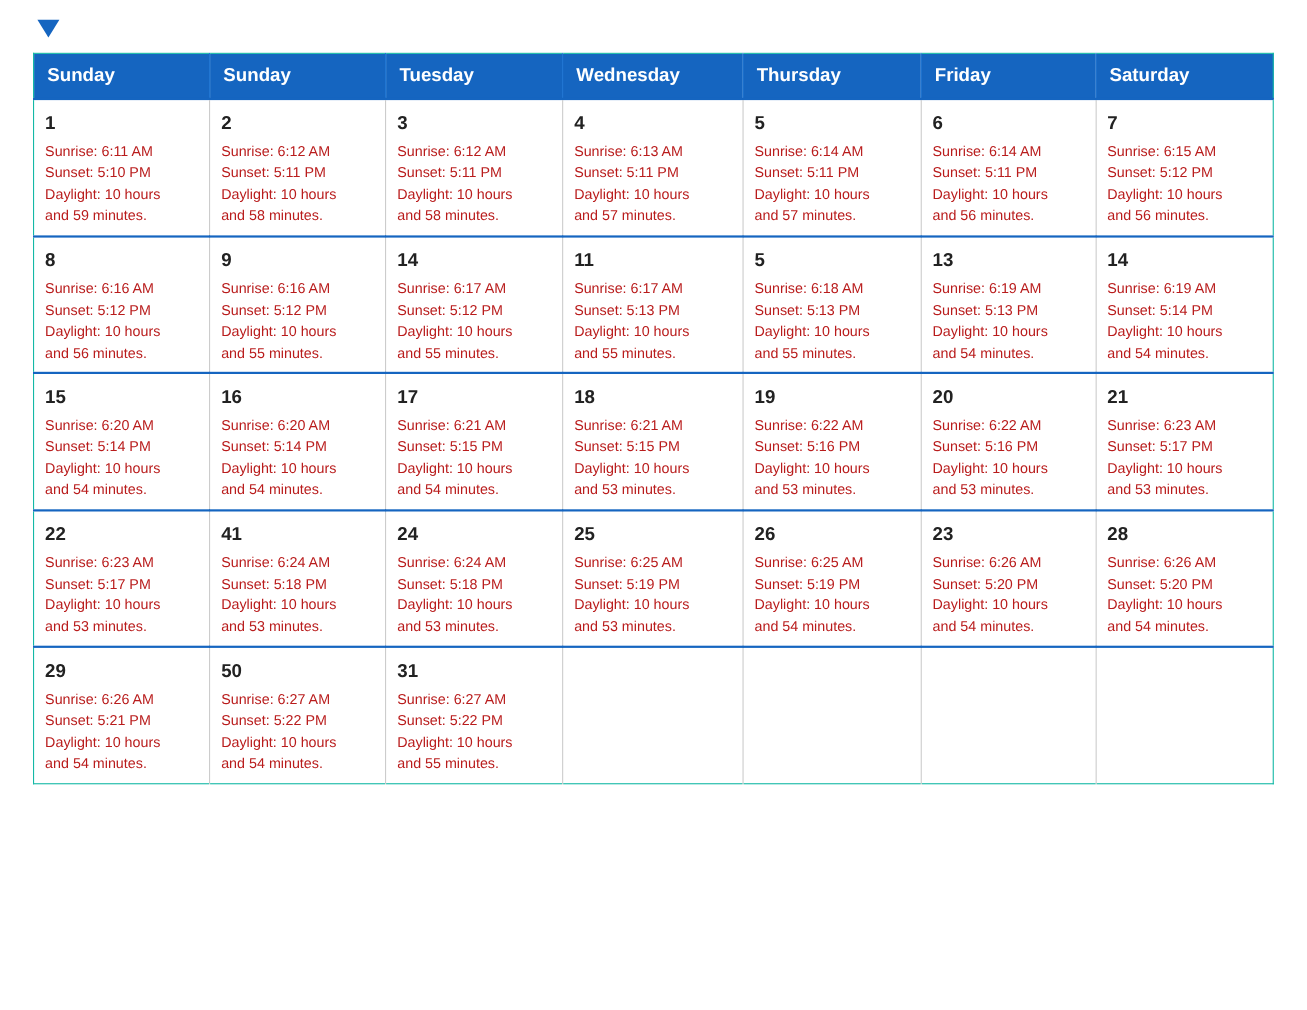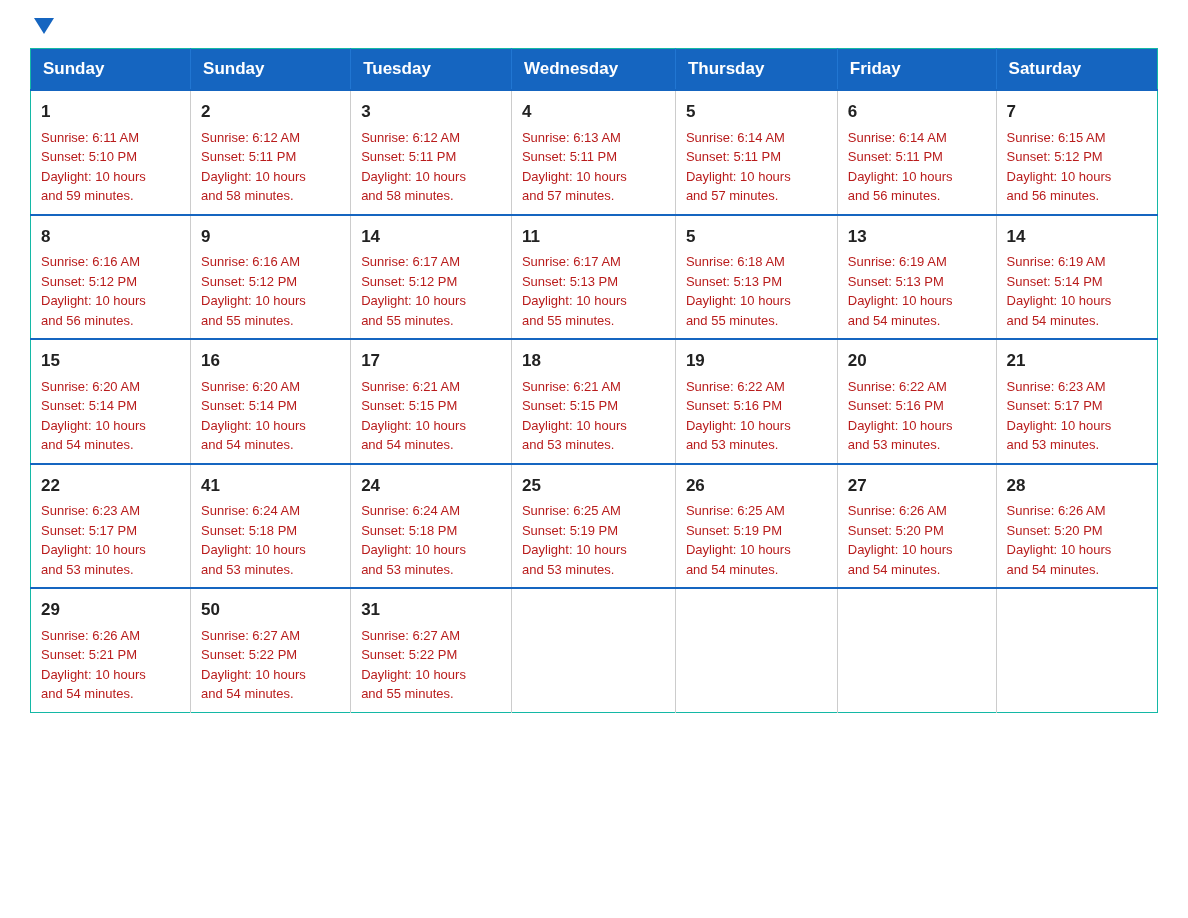--- a/index.html
+++ b/index.html
@@ -245,21 +245,21 @@
         </td>
         <td>
           <span class="day-number">25</span>
           <span class="day-info">Sunrise: 6:25 AM<br>Sunset: 5:19 PM<br>Daylight: 10 hours<br>and 53 minutes.</span>
         </td>
         <td>
           <span class="day-number">26</span>
           <span class="day-info">Sunrise: 6:25 AM<br>Sunset: 5:19 PM<br>Daylight: 10 hours<br>and 54 minutes.</span>
         </td>
         <td>
-          <span class="day-number">27</span>
+          <span class="day-number">23</span>
           <span class="day-info">Sunrise: 6:26 AM<br>Sunset: 5:20 PM<br>Daylight: 10 hours<br>and 54 minutes.</span>
         </td>
         <td>
           <span class="day-number">28</span>
           <span class="day-info">Sunrise: 6:26 AM<br>Sunset: 5:20 PM<br>Daylight: 10 hours<br>and 54 minutes.</span>
         </td>
       </tr>
       <tr>
         <td>
           <span class="day-number">29</span>

